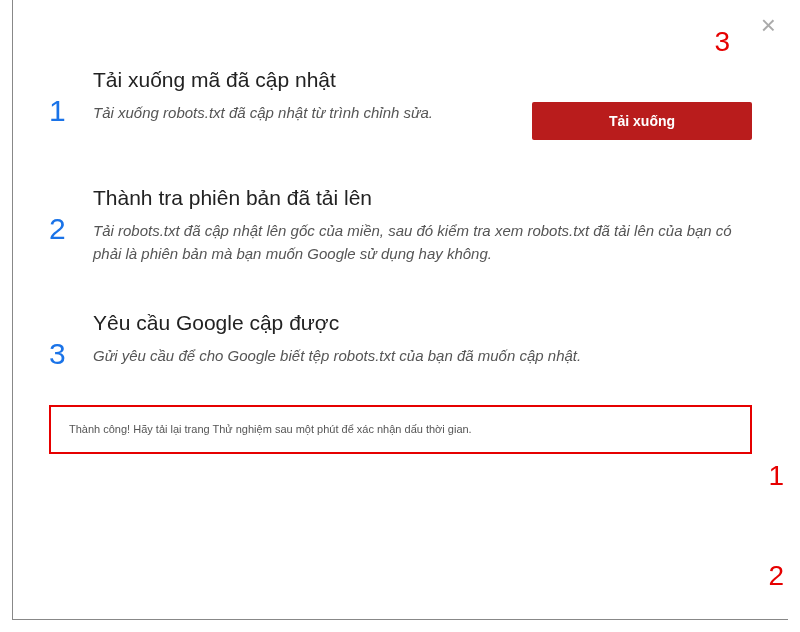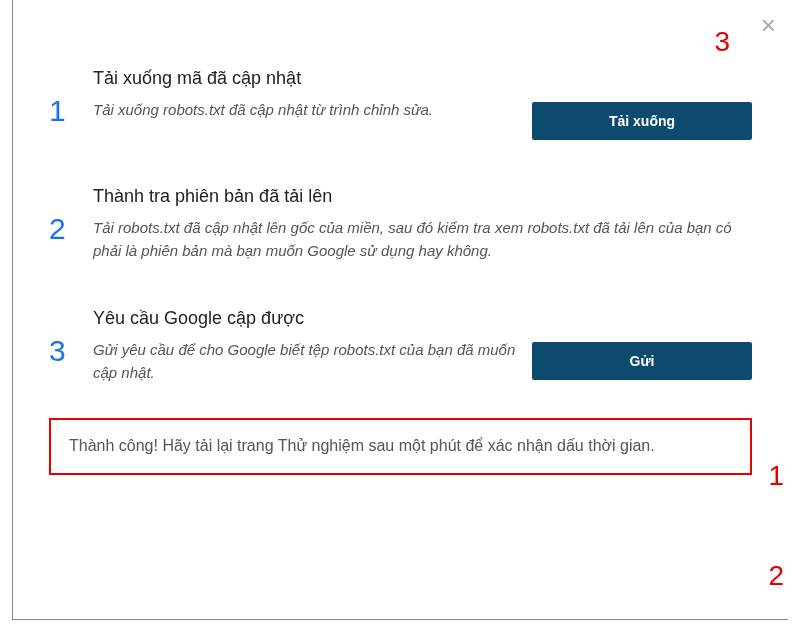--- a/index.html
+++ b/index.html
@@ -45,53 +45,53 @@
     font-weight: 400;
     color: #1a73e8;
     padding-top: 26px;
     text-align: left;
   }
   .step-body {
     flex: 1 1 auto;
     padding-right: 14px;
   }
   .step-title {
-    font-size: 18px;
+    font-size: 21px;
     color: #222;
     margin-bottom: 10px;
   }
   .step-desc {
     font-size: 15px;
     color: #555;
     line-height: 1.5;
     font-style: italic;
   }
   .step-action {
     flex: 0 0 220px;
     padding-top: 34px;
   }
   .btn {
     display: block;
     width: 220px;
     padding: 11px 6px;
-    background: #0c4a6e;
+    background: #b91c1c;
     color: #fff;
     font-size: 14px;
     font-weight: 700;
     text-align: center;
     border-radius: 2px;
     cursor: pointer;
     border: none;
   }
   .success-box {
     margin-top: 34px;
     margin-left: 0;
     padding: 14px 18px;
     border: 2px solid #e60000;
-    font-size: 16px;
+    font-size: 11px;
     color: #555;
     line-height: 1.55;
   }
   
   .anno {
     position: absolute;
     color: #e60000;
     font-size: 28px;
     font-weight: 400;
   }
@@ -124,23 +124,20 @@
       <div class="step-desc">Tải robots.txt đã cập nhật lên gốc của miền, sau đó kiểm tra xem robots.txt đã tải lên của bạn có phải là phiên bản mà bạn muốn Google sử dụng hay không.</div>
     </div>
   </div>
 
   <div class="step">
     <div class="step-num">3</div>
     <div class="step-body">
       <div class="step-title">Yêu cầu Google cập được</div>
       <div class="step-desc">Gửi yêu cầu để cho Google biết tệp robots.txt của bạn đã muốn cập nhật.</div>
     </div>
-    <div class="step-action">
-      <button class="btn">Gửi</button>
-    </div>
   </div>
 
   <div class="success-box">Thành công! Hãy tải lại trang Thử nghiệm sau một phút để xác nhận dấu thời gian.</div>
 
 </div>
 
 <div class="anno anno-3">3</div>
 <div class="anno anno-1">1</div>
 <div class="anno anno-2">2</div>
 

